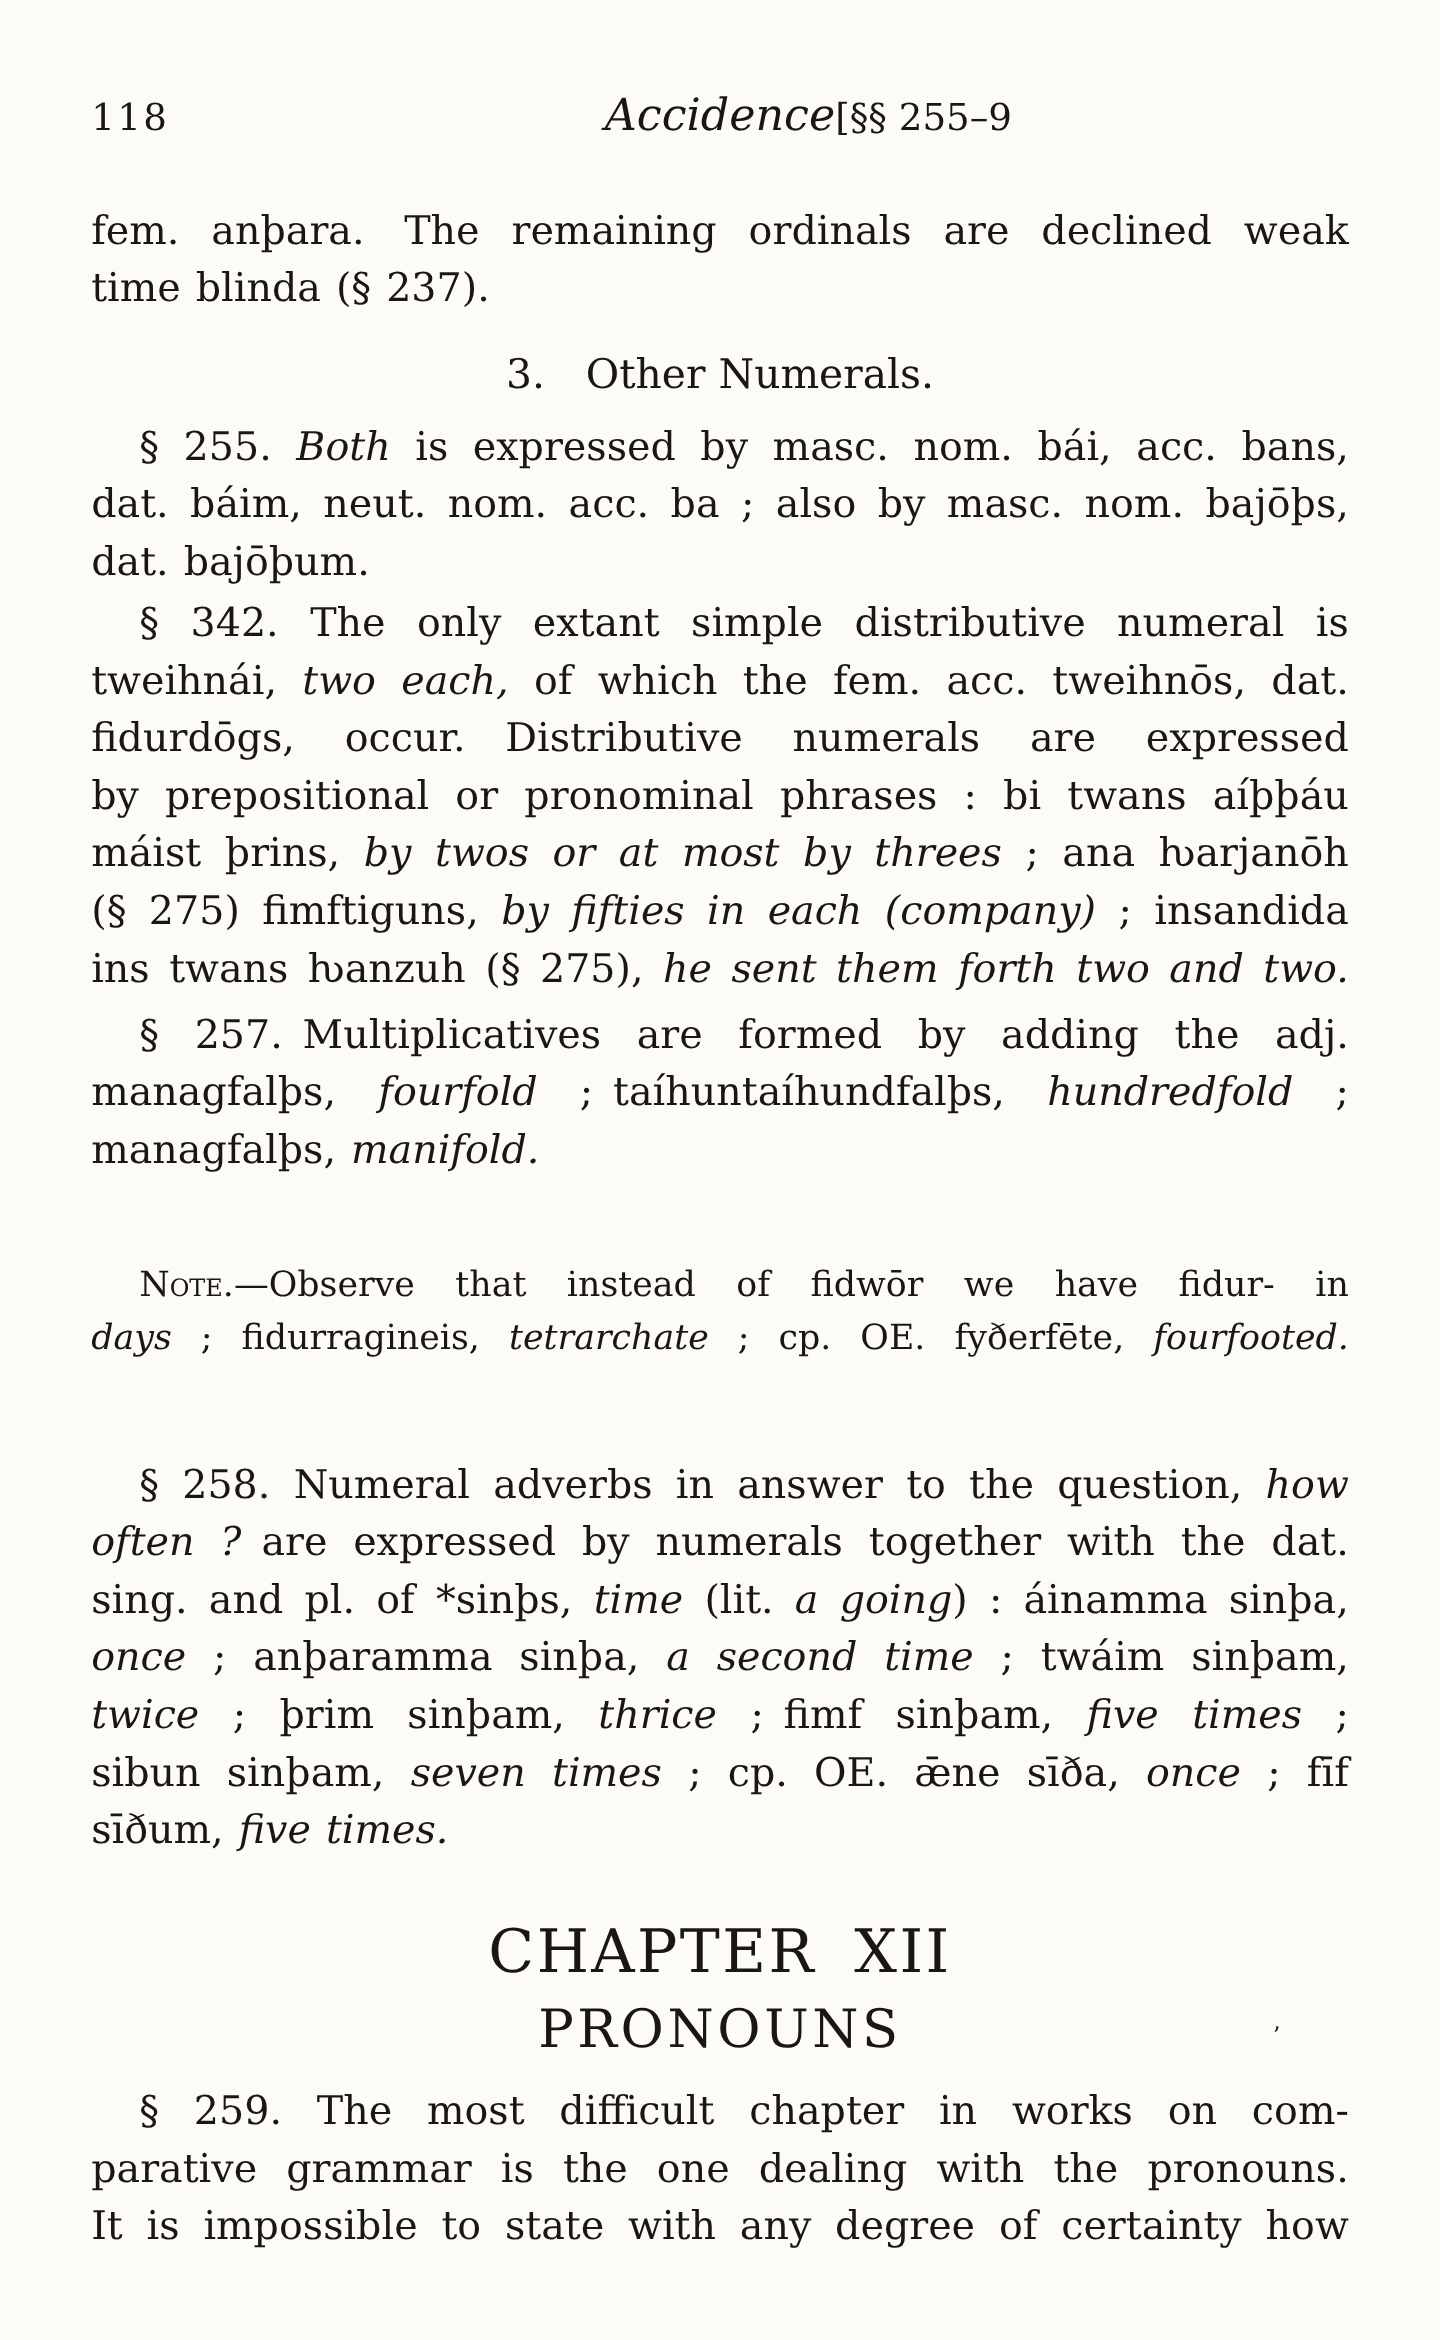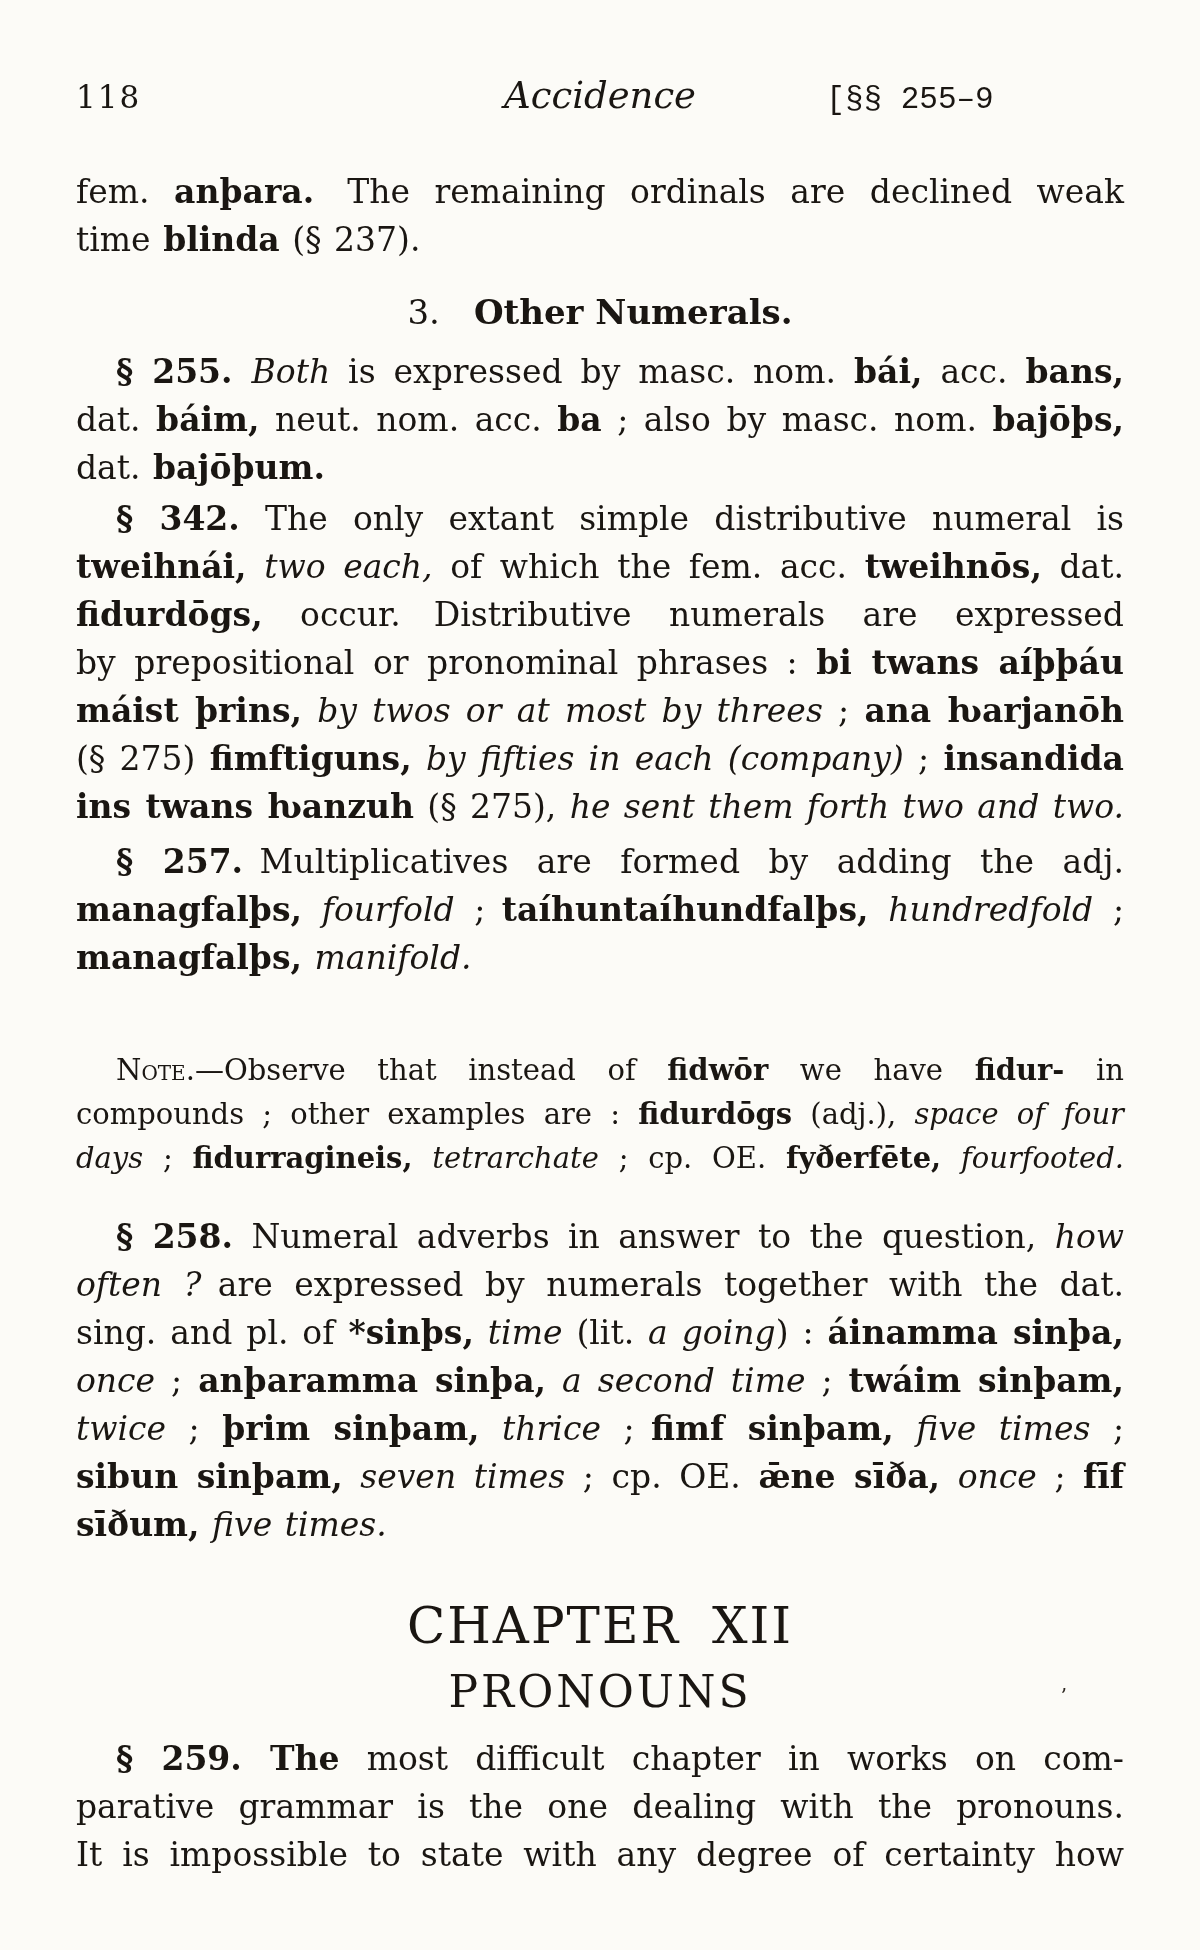--- a/index.html
+++ b/index.html
@@ -14,37 +14,37 @@
   .page { position: absolute; inset: 0; }
 
   
   .runhead {
     position: absolute; top: 76px; left: 76px; width: 1048px;
     display: flex; align-items: baseline;
     font-size: 31px; line-height: 40px;
   }
   .runhead .hl { flex: 1; text-align: left; letter-spacing: 2px; }
   .runhead .hc { flex: 0 0 auto; font-style: italic; font-size: 37px; }
-  .runhead .hr { flex: 1; text-align: center; font-family: Liberation Mono, monospace; }
+  .runhead .hr { flex: 1; text-align: left; }
 
   
   .block {
     position: absolute; left: 76px; width: 1048px;
     font-size: 33px; line-height: 48px;
     word-spacing: 2px;
   }
   .block.note { font-size: 29px; line-height: 44px; }
 
   .tline { text-align: justify; text-align-last: justify; }
   .tline.last { text-align: justify; text-align-last: auto; }
   .tline.ind { text-indent: 40px; }
   .tline.ctr { text-align: center; text-align-last: center; }
 
   .seg-r { font-style: normal; font-weight: normal; }
-  .seg-b { font-weight: bold; }
+  .seg-b { font-weight: normal; }
   .seg-i { font-style: italic; }
   .seg-sc { font-variant: small-caps; }
 
   .center-head {
     position: absolute; left: 76px; width: 1048px;
     text-align: center;
   }
   #heading-numerals { top: 288px; font-size: 34px; line-height: 48px; }
   #chapter-title   { top: 1598px; font-size: 50px; line-height: 56px; letter-spacing: 2px; word-spacing: 14px; }
   #chapter-subtitle{ top: 1667px; font-size: 44px; line-height: 50px; letter-spacing: 3px; }
@@ -99,21 +99,20 @@
     </div>
 
   <div class="block" id="para-s257">
       <div class="tline ind"><span class="seg-b">§ 257.</span><span class="seg-r"> Multiplicatives are formed by adding the adj.</span></div>
       <div class="tline"><span class="seg-b">managfalþs,</span><span class="seg-r"> </span><span class="seg-i">fourfold</span><span class="seg-r"> ; </span><span class="seg-b">taíhuntaíhundfalþs,</span><span class="seg-r"> </span><span class="seg-i">hundredfold</span><span class="seg-r"> ;</span></div>
       <div class="tline last"><span class="seg-b">managfalþs,</span><span class="seg-r"> </span><span class="seg-i">manifold.</span></div>
     </div>
 
   <div class="block note" id="para-note">
       <div class="tline ind"><span class="seg-sc">Note.</span><span class="seg-r">—Observe that instead of </span><span class="seg-b">fidwōr</span><span class="seg-r"> we have </span><span class="seg-b">fidur-</span><span class="seg-r"> in</span></div>
-      <div class="tline"><span class="seg-r">compounds ; other examples are : </span><span class="seg-b">fidurdōgs</span><span class="seg-r"> (adj.), </span><span class="seg-i">space of four</span></div>
       <div class="tline"><span class="seg-i">days</span><span class="seg-r"> ; </span><span class="seg-b">fidurragineis,</span><span class="seg-r"> </span><span class="seg-i">tetrarchate</span><span class="seg-r"> ; cp. OE. </span><span class="seg-b">fyðerfēte,</span><span class="seg-r"> </span><span class="seg-i">fourfooted.</span></div>
     </div>
 
   <div class="block" id="para-s258">
       <div class="tline ind"><span class="seg-b">§ 258.</span><span class="seg-r"> Numeral adverbs in answer to the question, </span><span class="seg-i">how</span></div>
       <div class="tline"><span class="seg-i">often ?</span><span class="seg-r"> are expressed by numerals together with the dat.</span></div>
       <div class="tline"><span class="seg-r">sing. and pl. of </span><span class="seg-b">*sinþs,</span><span class="seg-r"> </span><span class="seg-i">time</span><span class="seg-r"> (lit. </span><span class="seg-i">a going</span><span class="seg-r">) : </span><span class="seg-b">áinamma sinþa,</span></div>
       <div class="tline"><span class="seg-i">once</span><span class="seg-r"> ; </span><span class="seg-b">anþaramma sinþa,</span><span class="seg-r"> </span><span class="seg-i">a second time</span><span class="seg-r"> ; </span><span class="seg-b">twáim sinþam,</span></div>
       <div class="tline"><span class="seg-i">twice</span><span class="seg-r"> ; </span><span class="seg-b">þrim sinþam,</span><span class="seg-r"> </span><span class="seg-i">thrice</span><span class="seg-r"> ; </span><span class="seg-b">fimf sinþam,</span><span class="seg-r"> </span><span class="seg-i">five times</span><span class="seg-r"> ;</span></div>
       <div class="tline"><span class="seg-b">sibun sinþam,</span><span class="seg-r"> </span><span class="seg-i">seven times</span><span class="seg-r"> ; cp. OE. </span><span class="seg-b">ǣne sīða,</span><span class="seg-r"> </span><span class="seg-i">once</span><span class="seg-r"> ; </span><span class="seg-b">fīf</span></div>

